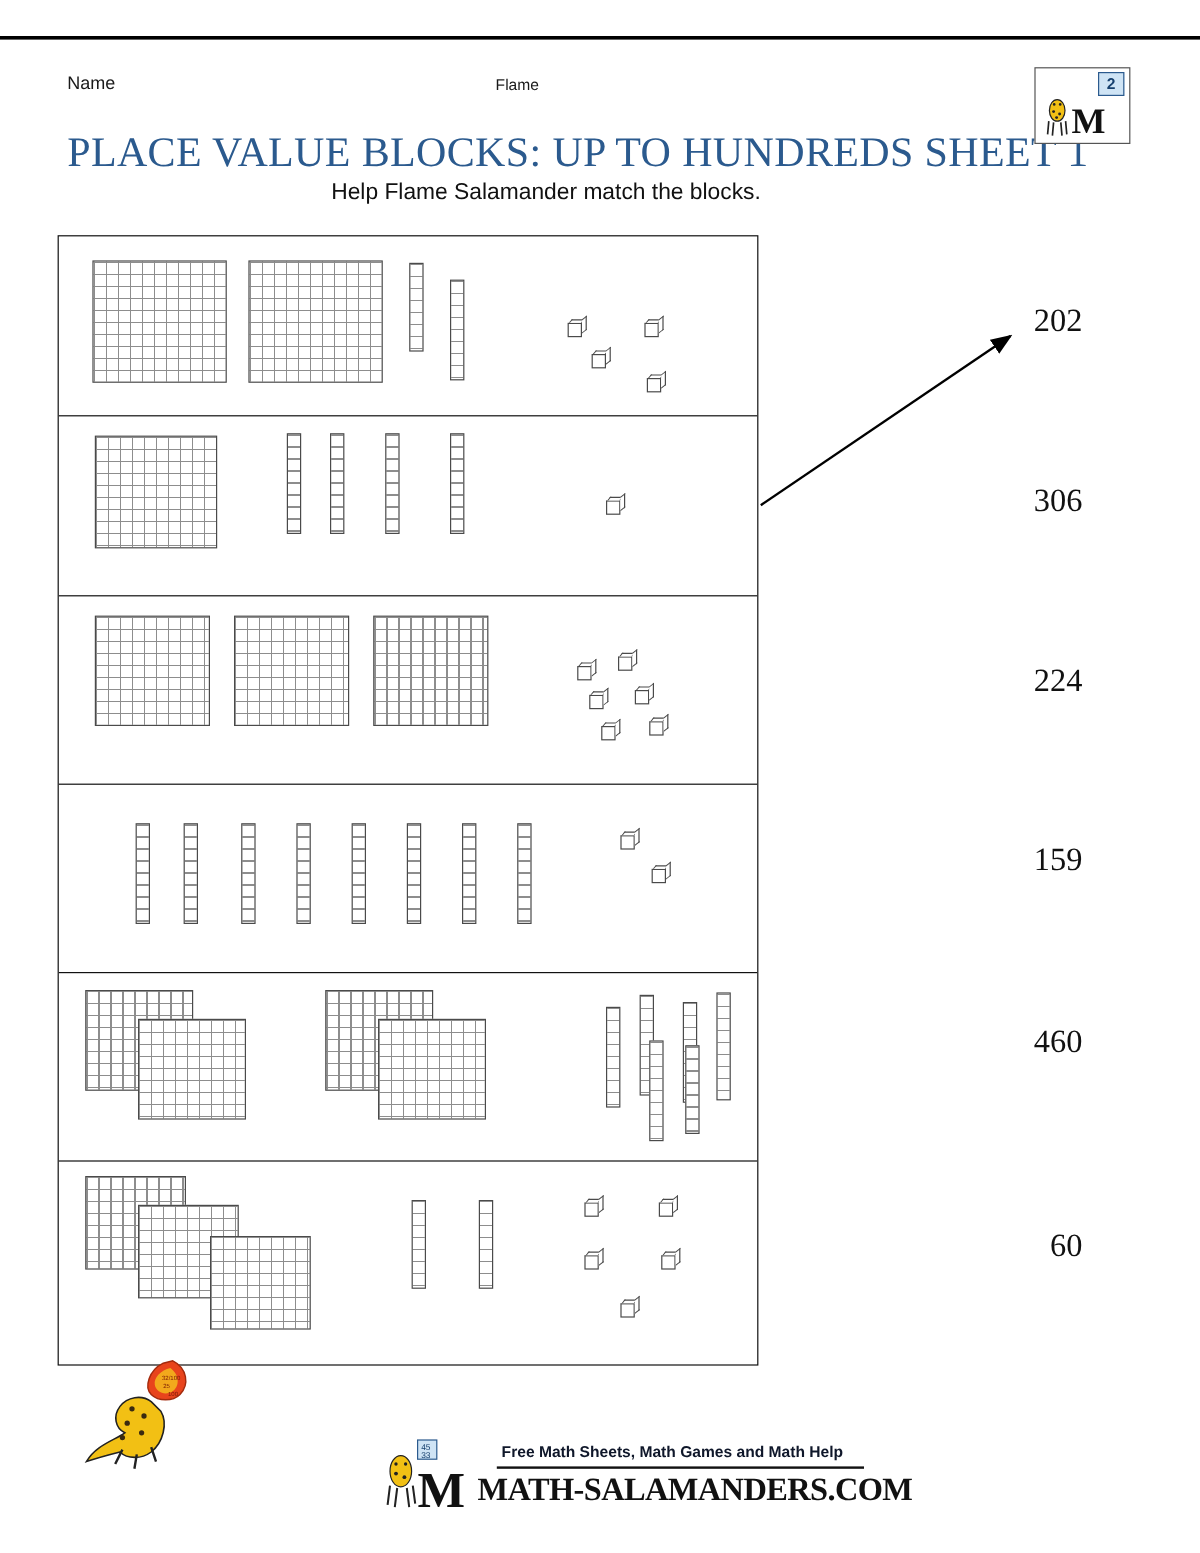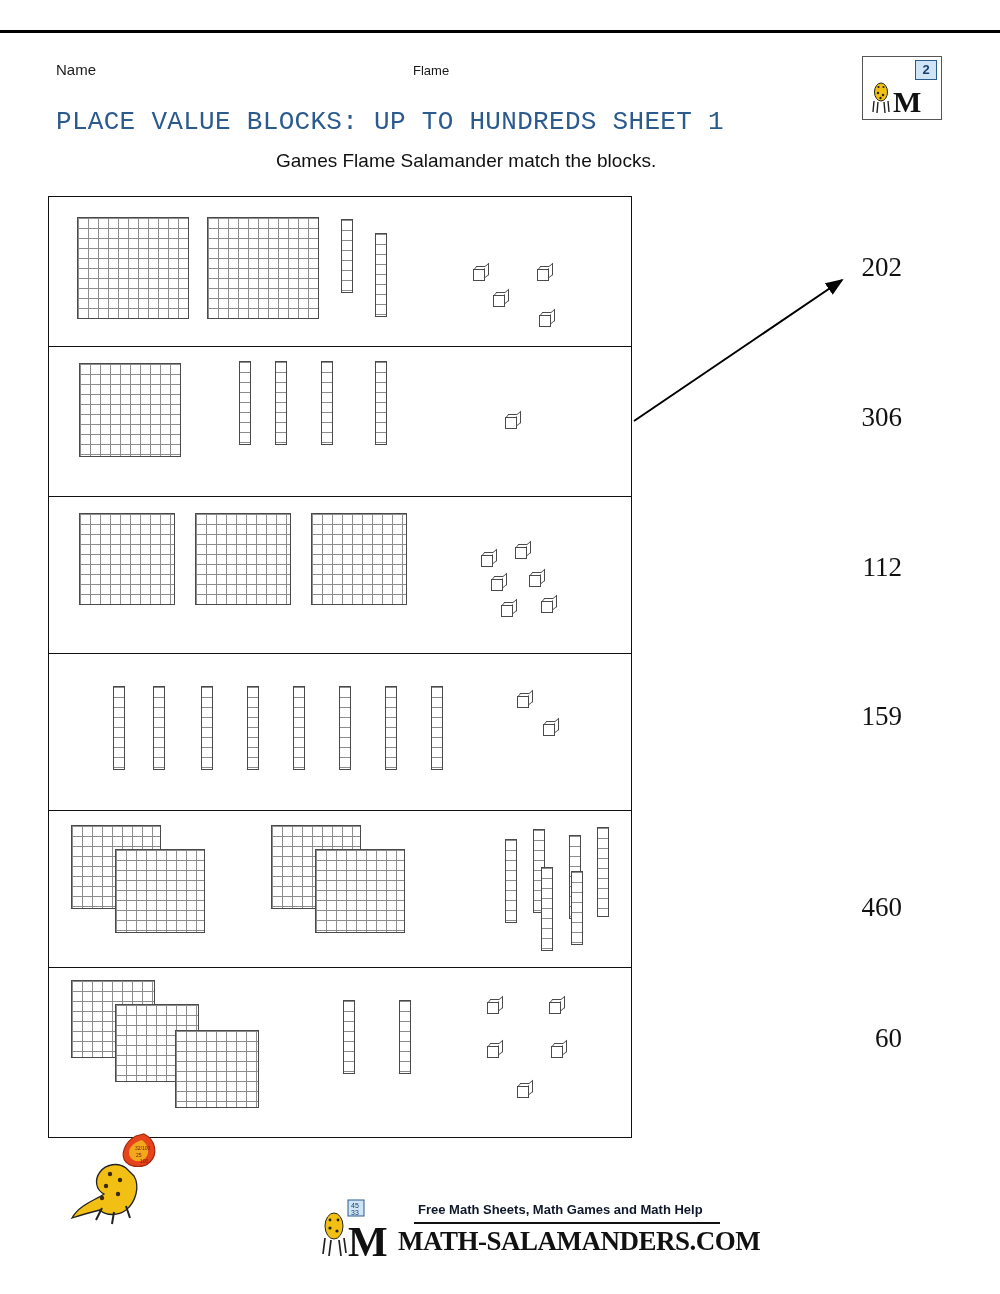--- a/index.html
+++ b/index.html
@@ -29,22 +29,22 @@
   }
   .date-label {
     position: absolute;
     left: 413px; top: 63px;
     font-size: 13px;
     color: #1a1a1a;
   }
   .title {
     position: absolute;
     left: 56px; top: 107px;
-    font-family: Liberation Mono, monospace;
-    font-size: 26px;
+    font-family: Liberation Serif, serif;
+    font-size: 35px;
     color: #2b5a8e;
     letter-spacing: 0.3px;
   }
   .subtitle {
     position: absolute;
     left: 276px; top: 150px;
     font-size: 19px;
     color: #111111;
   }
   
@@ -214,21 +214,21 @@
   }
 </style>
 </head>
 <body>
 
 <div class="topbar"></div>
 
 <div class="name-label">Name</div>
 <div class="date-label">Flame</div>
 <div class="title">PLACE VALUE BLOCKS: UP TO HUNDREDS SHEET 1</div>
-<div class="subtitle">Games Flame Salamander match the blocks.</div>
+<div class="subtitle">Help Flame Salamander match the blocks.</div>
 
 <div class="gradebox">
   <div class="num">2</div>
   <svg class="sal" viewBox="0 0 24 34">
     <ellipse cx="12" cy="11" rx="6.5" ry="9" fill="#f2c014" stroke="#222" stroke-width="1"></ellipse>
     <circle cx="9.5" cy="6" r="1.1" fill="#222"></circle>
     <circle cx="14.5" cy="6" r="1.1" fill="#222"></circle>
     <circle cx="9" cy="12" r="1.2" fill="#222"></circle>
     <circle cx="14" cy="14" r="1.2" fill="#222"></circle>
     <circle cx="11.5" cy="17" r="1.2" fill="#222"></circle>
@@ -308,23 +308,23 @@
     <div class="unit" style="left:438px; top:78px;"></div>
     <div class="unit" style="left:502px; top:78px;"></div>
     <div class="unit" style="left:468px; top:118px;"></div>
   </div>
 
 </div>
 
 <div class="answers">
   <div class="answer" style="top:56px;">202</div>
   <div class="answer" style="top:206px;">306</div>
-  <div class="answer" style="top:356px;">112</div>
+  <div class="answer" style="top:356px;">224</div>
   <div class="answer" style="top:505px;">159</div>
-  <div class="answer" style="top:696px;">460</div>
+  <div class="answer" style="top:657px;">460</div>
   <div class="answer" style="top:827px;">60</div>
 </div>
 
 <svg class="overlay">
   <defs>
     <marker id="arrowhead" markerWidth="9" markerHeight="7" refX="8" refY="3.5" orient="auto">
       <polygon points="0 0, 9 3.5, 0 7" fill="#000"></polygon>
     </marker>
   </defs>
   <line x1="634" y1="421" x2="842" y2="280" stroke="#000" stroke-width="2" marker-end="url(#arrowhead)"></line>

